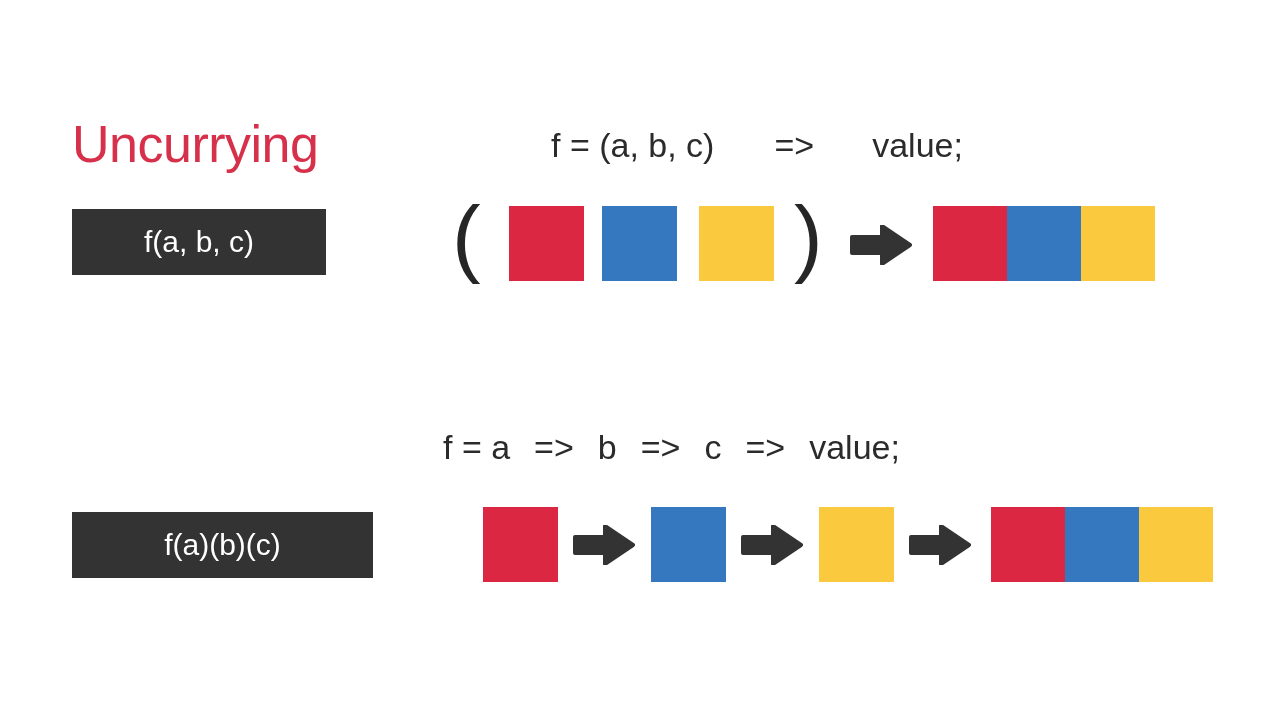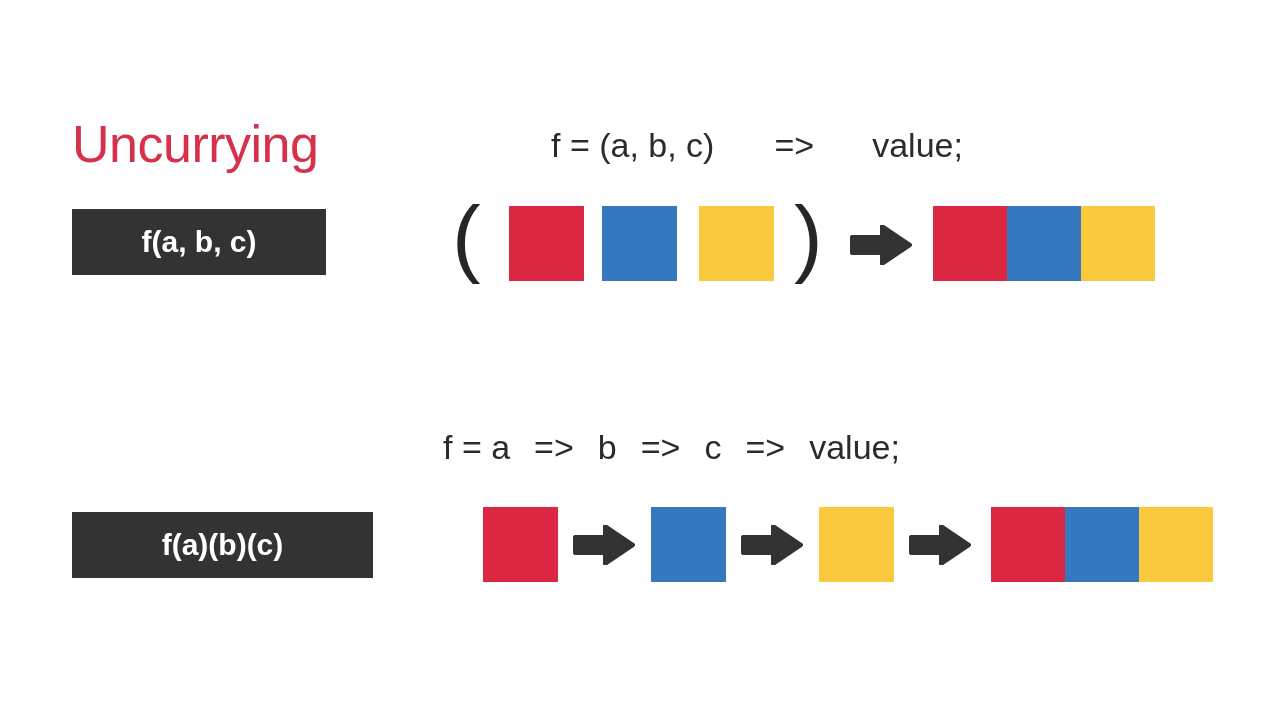--- a/index.html
+++ b/index.html
@@ -34,21 +34,21 @@
   }
   #title-uncurrying { left: 72px; top: 118px; }
   #title-currying   { left: 72px; top: 416px; }
 
   
   .sig-chip {
     position: absolute;
     background: #333333;
     color: #ffffff;
     font-size: 30px;
-    font-weight: 700;
+    font-weight: 400;
     display: flex;
     align-items: center;
     justify-content: center;
     line-height: 1;
     box-sizing: border-box;
   }
   #chip-uncurrying {
     left: 72px; top: 209px;
     width: 254px; height: 66px;
   }

